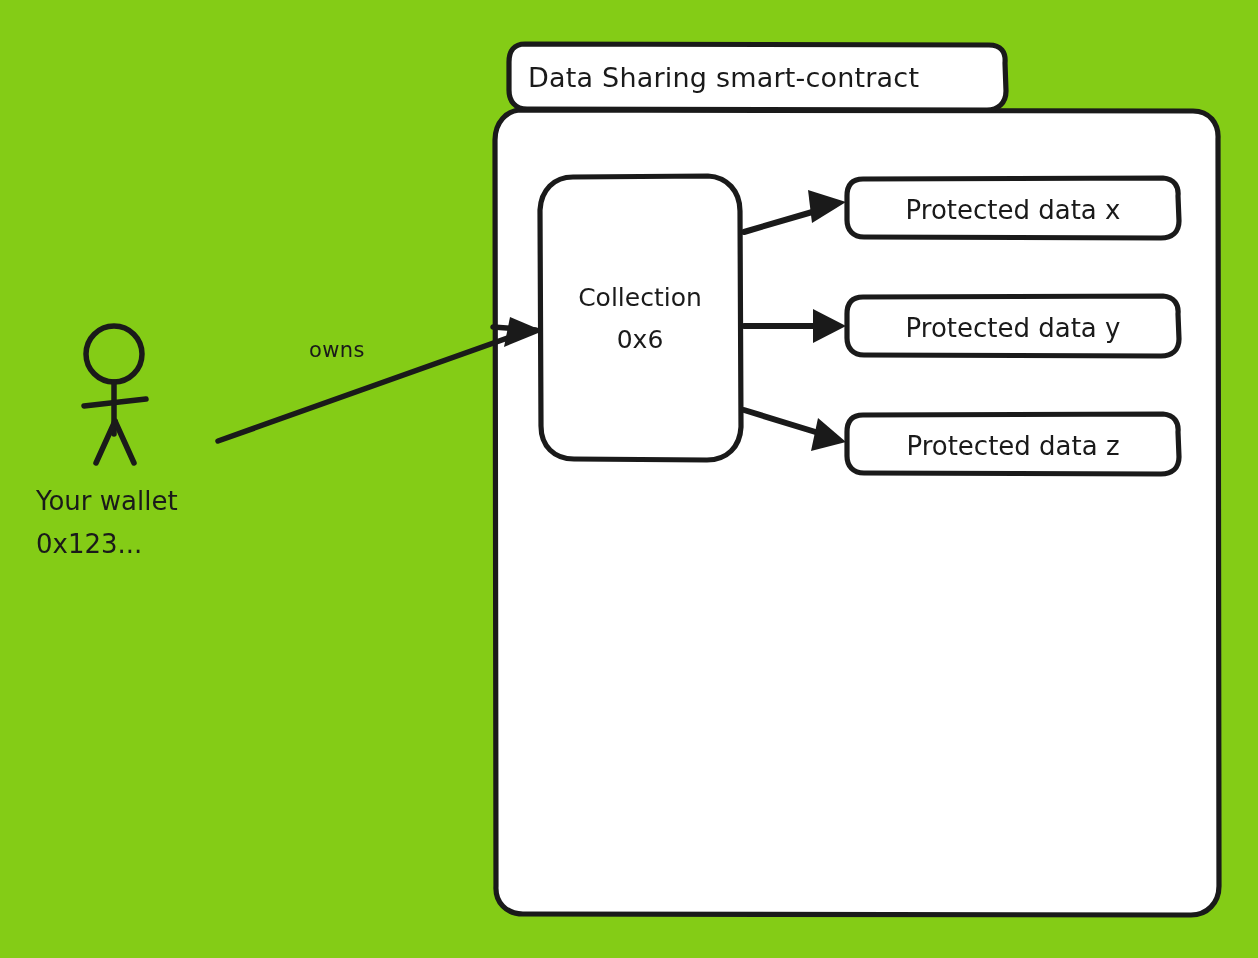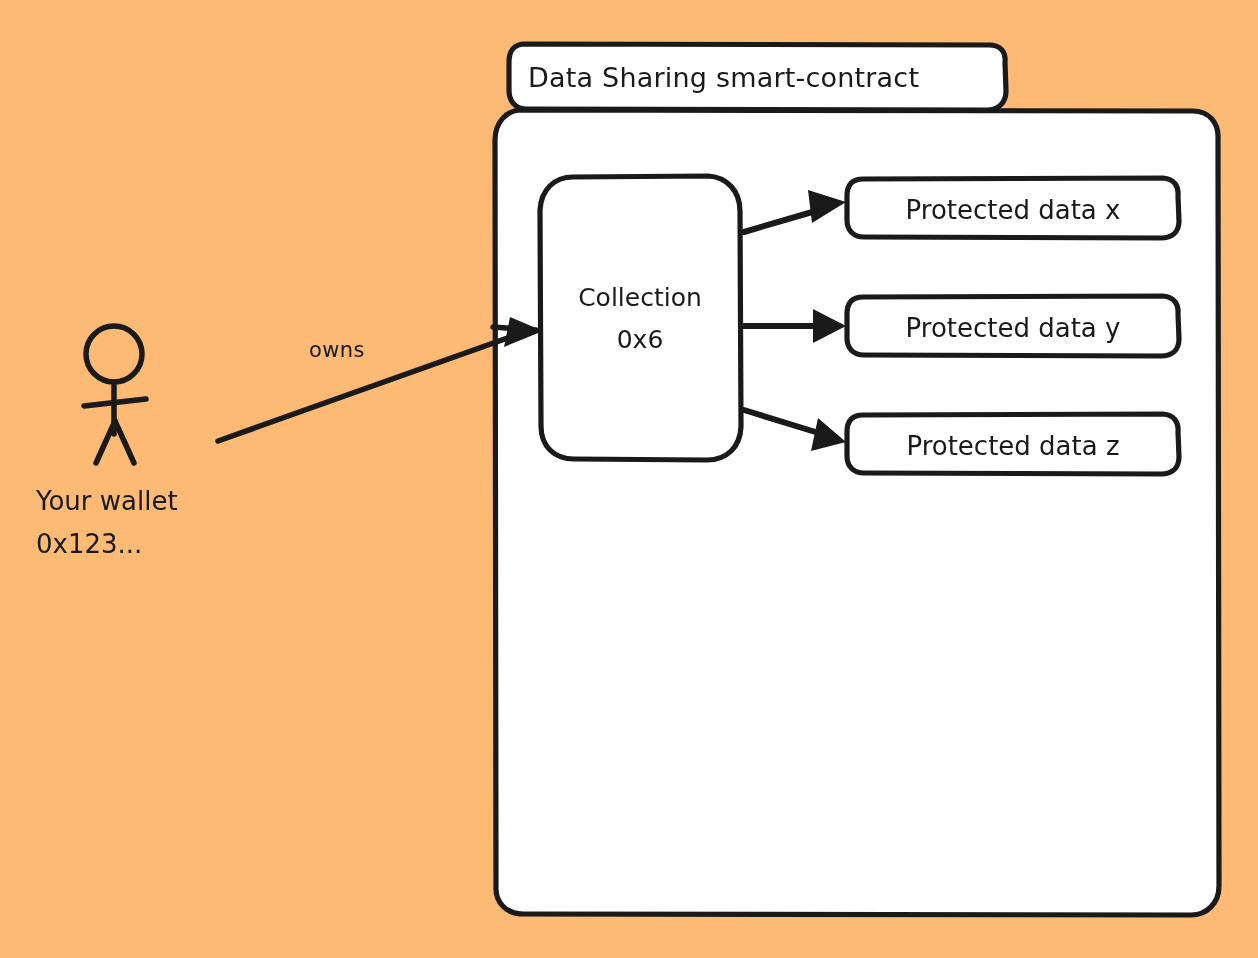--- a/index.html
+++ b/index.html
@@ -8,21 +8,21 @@
     padding: 0;
     background: #ffffff;
   }
   body {
     font-family: "DejaVu Sans", sans-serif;
   }
   #canvas {
     position: relative;
     width: 1258px;
     height: 958px;
-    background: #fdba74;
+    background: #84cc16;
     overflow: hidden;
   }
   #sketch {
     position: absolute;
     left: 0;
     top: 0;
     width: 1258px;
     height: 958px;
   }
   .hand-text {

